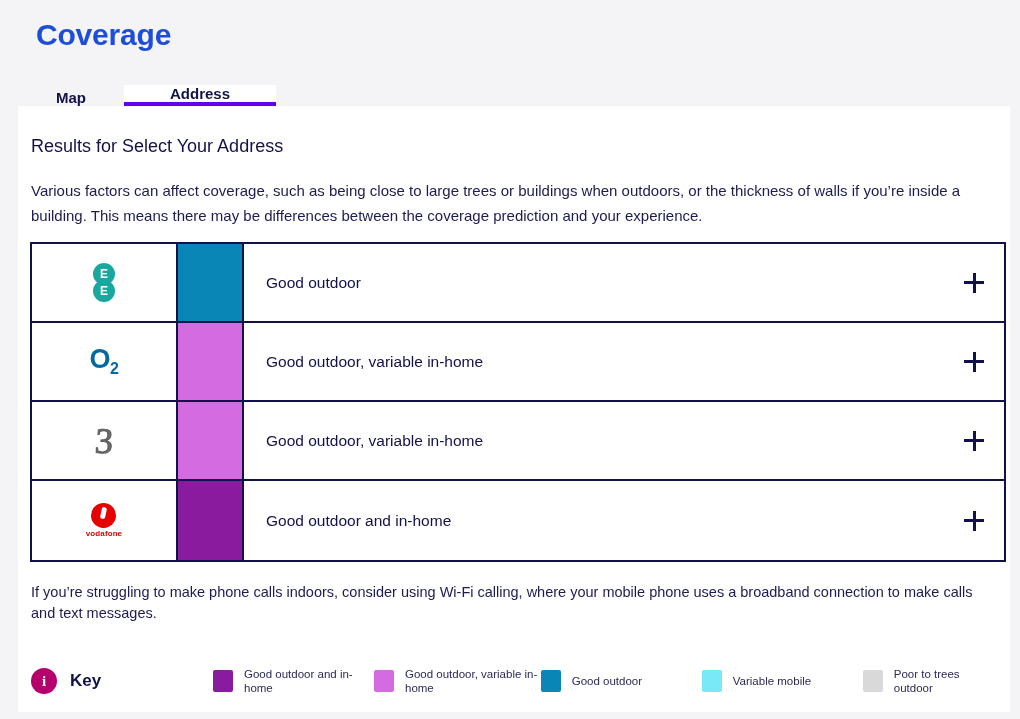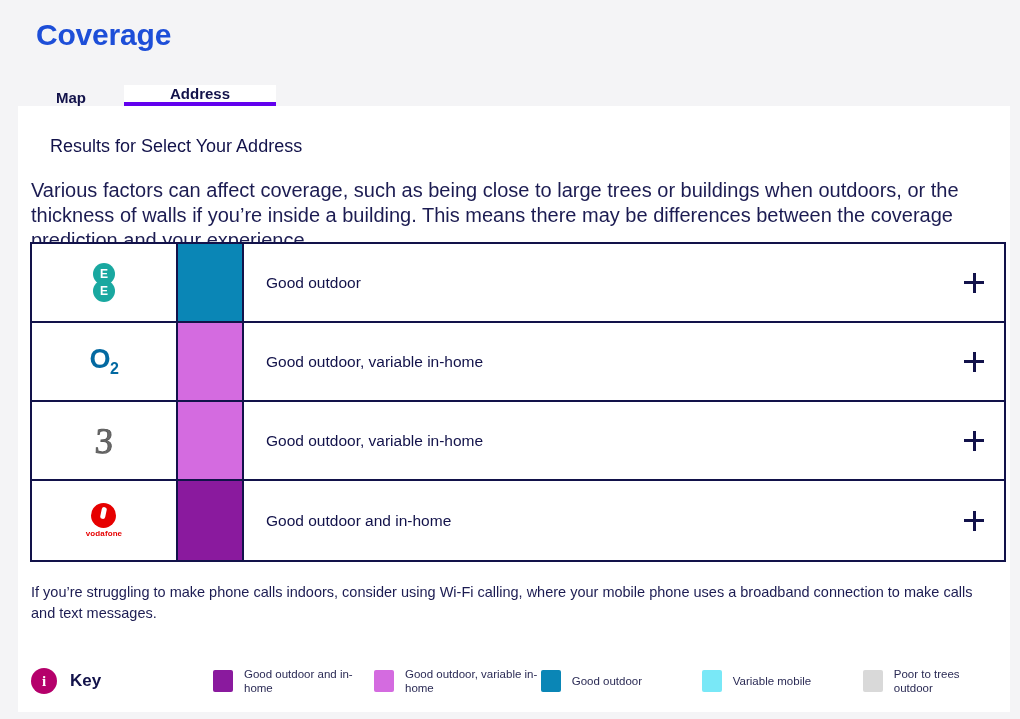--- a/index.html
+++ b/index.html
@@ -71,29 +71,28 @@
     background: #ffffff;
     box-sizing: border-box;
   }
 
   .results-heading {
     position: absolute;
     left: 13px;
     top: 30px;
     font-size: 18px;
     color: #12124a;
-    margin-left: 19px;
   }
 
   .intro-text {
     position: absolute;
     left: 13px;
     top: 72px;
     width: 950px;
-    font-size: 20px;
+    font-size: 15px;
     line-height: 25px;
     color: #1c1c52;
   }
 
   
   .results-table {
     position: absolute;
     left: 12px;
     top: 136px;
     width: 976px;

